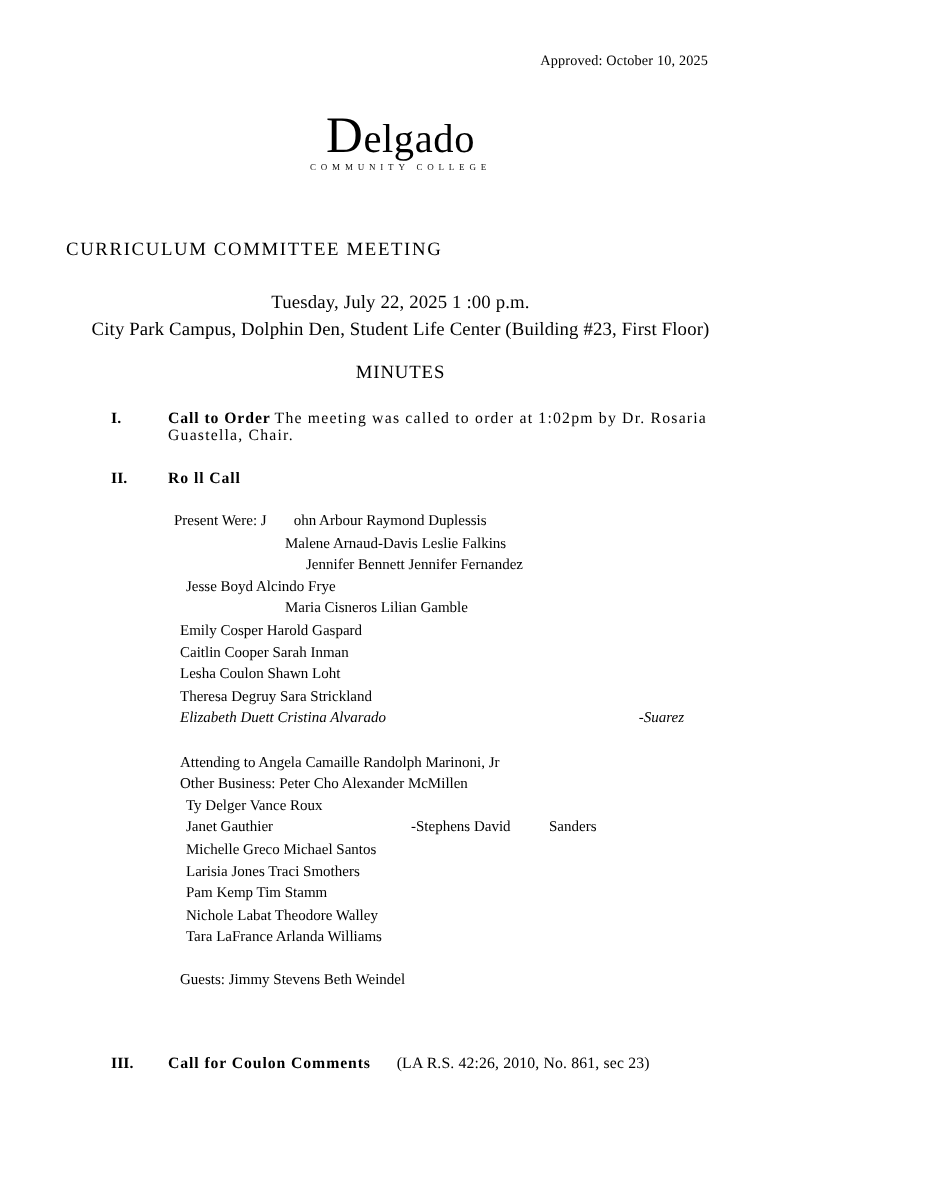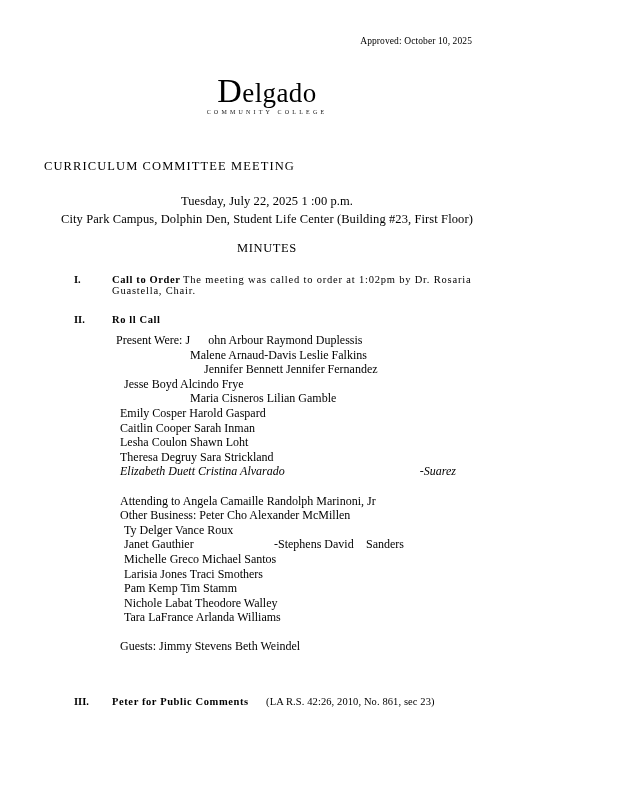--- a/index.html
+++ b/index.html
@@ -92,23 +92,23 @@
   .sec-heading {
     font-weight: bold;
     display: inline;
     letter-spacing: 0.6px;
   }
   .sec-text {
     display: inline;
     letter-spacing: 0.1px;
   }
   .roll-block {
-    margin-top: 8px;
+    margin-top: 16px;
     margin-left: 4px;
-    font-size: 12px;
+    font-size: 10px;
     line-height: 14.6px;
   }
   .roll-line {
     white-space: pre;
   }
   .indent-1 { padding-left: 0px; }
   .indent-2 { padding-left: 4px; }
   .indent-3 { padding-left: 74px; }
   .indent-4 { padding-left: 88px; }
   .indent-5 { padding-left: 8px; }
@@ -205,18 +205,18 @@
         <div class="spacer-line"></div>
 
         <div class="roll-line indent-2">Guests: Jimmy Stevens Beth Weindel</div>
       </div>
     </div>
   </div>
 
   <div class="section sec3">
     <div class="sec-num">III.</div>
     <div class="sec-body">
-      <span class="sec-heading">Peter for Public Comments</span>
+      <span class="sec-heading">Call for Coulon Comments</span>
       <span class="sec-text" style="padding-left:14px">(LA R.S. 42:26, 2010, No. 861, sec 23)</span>
     </div>
   </div>
 
 </div>
 
 </body></html>

